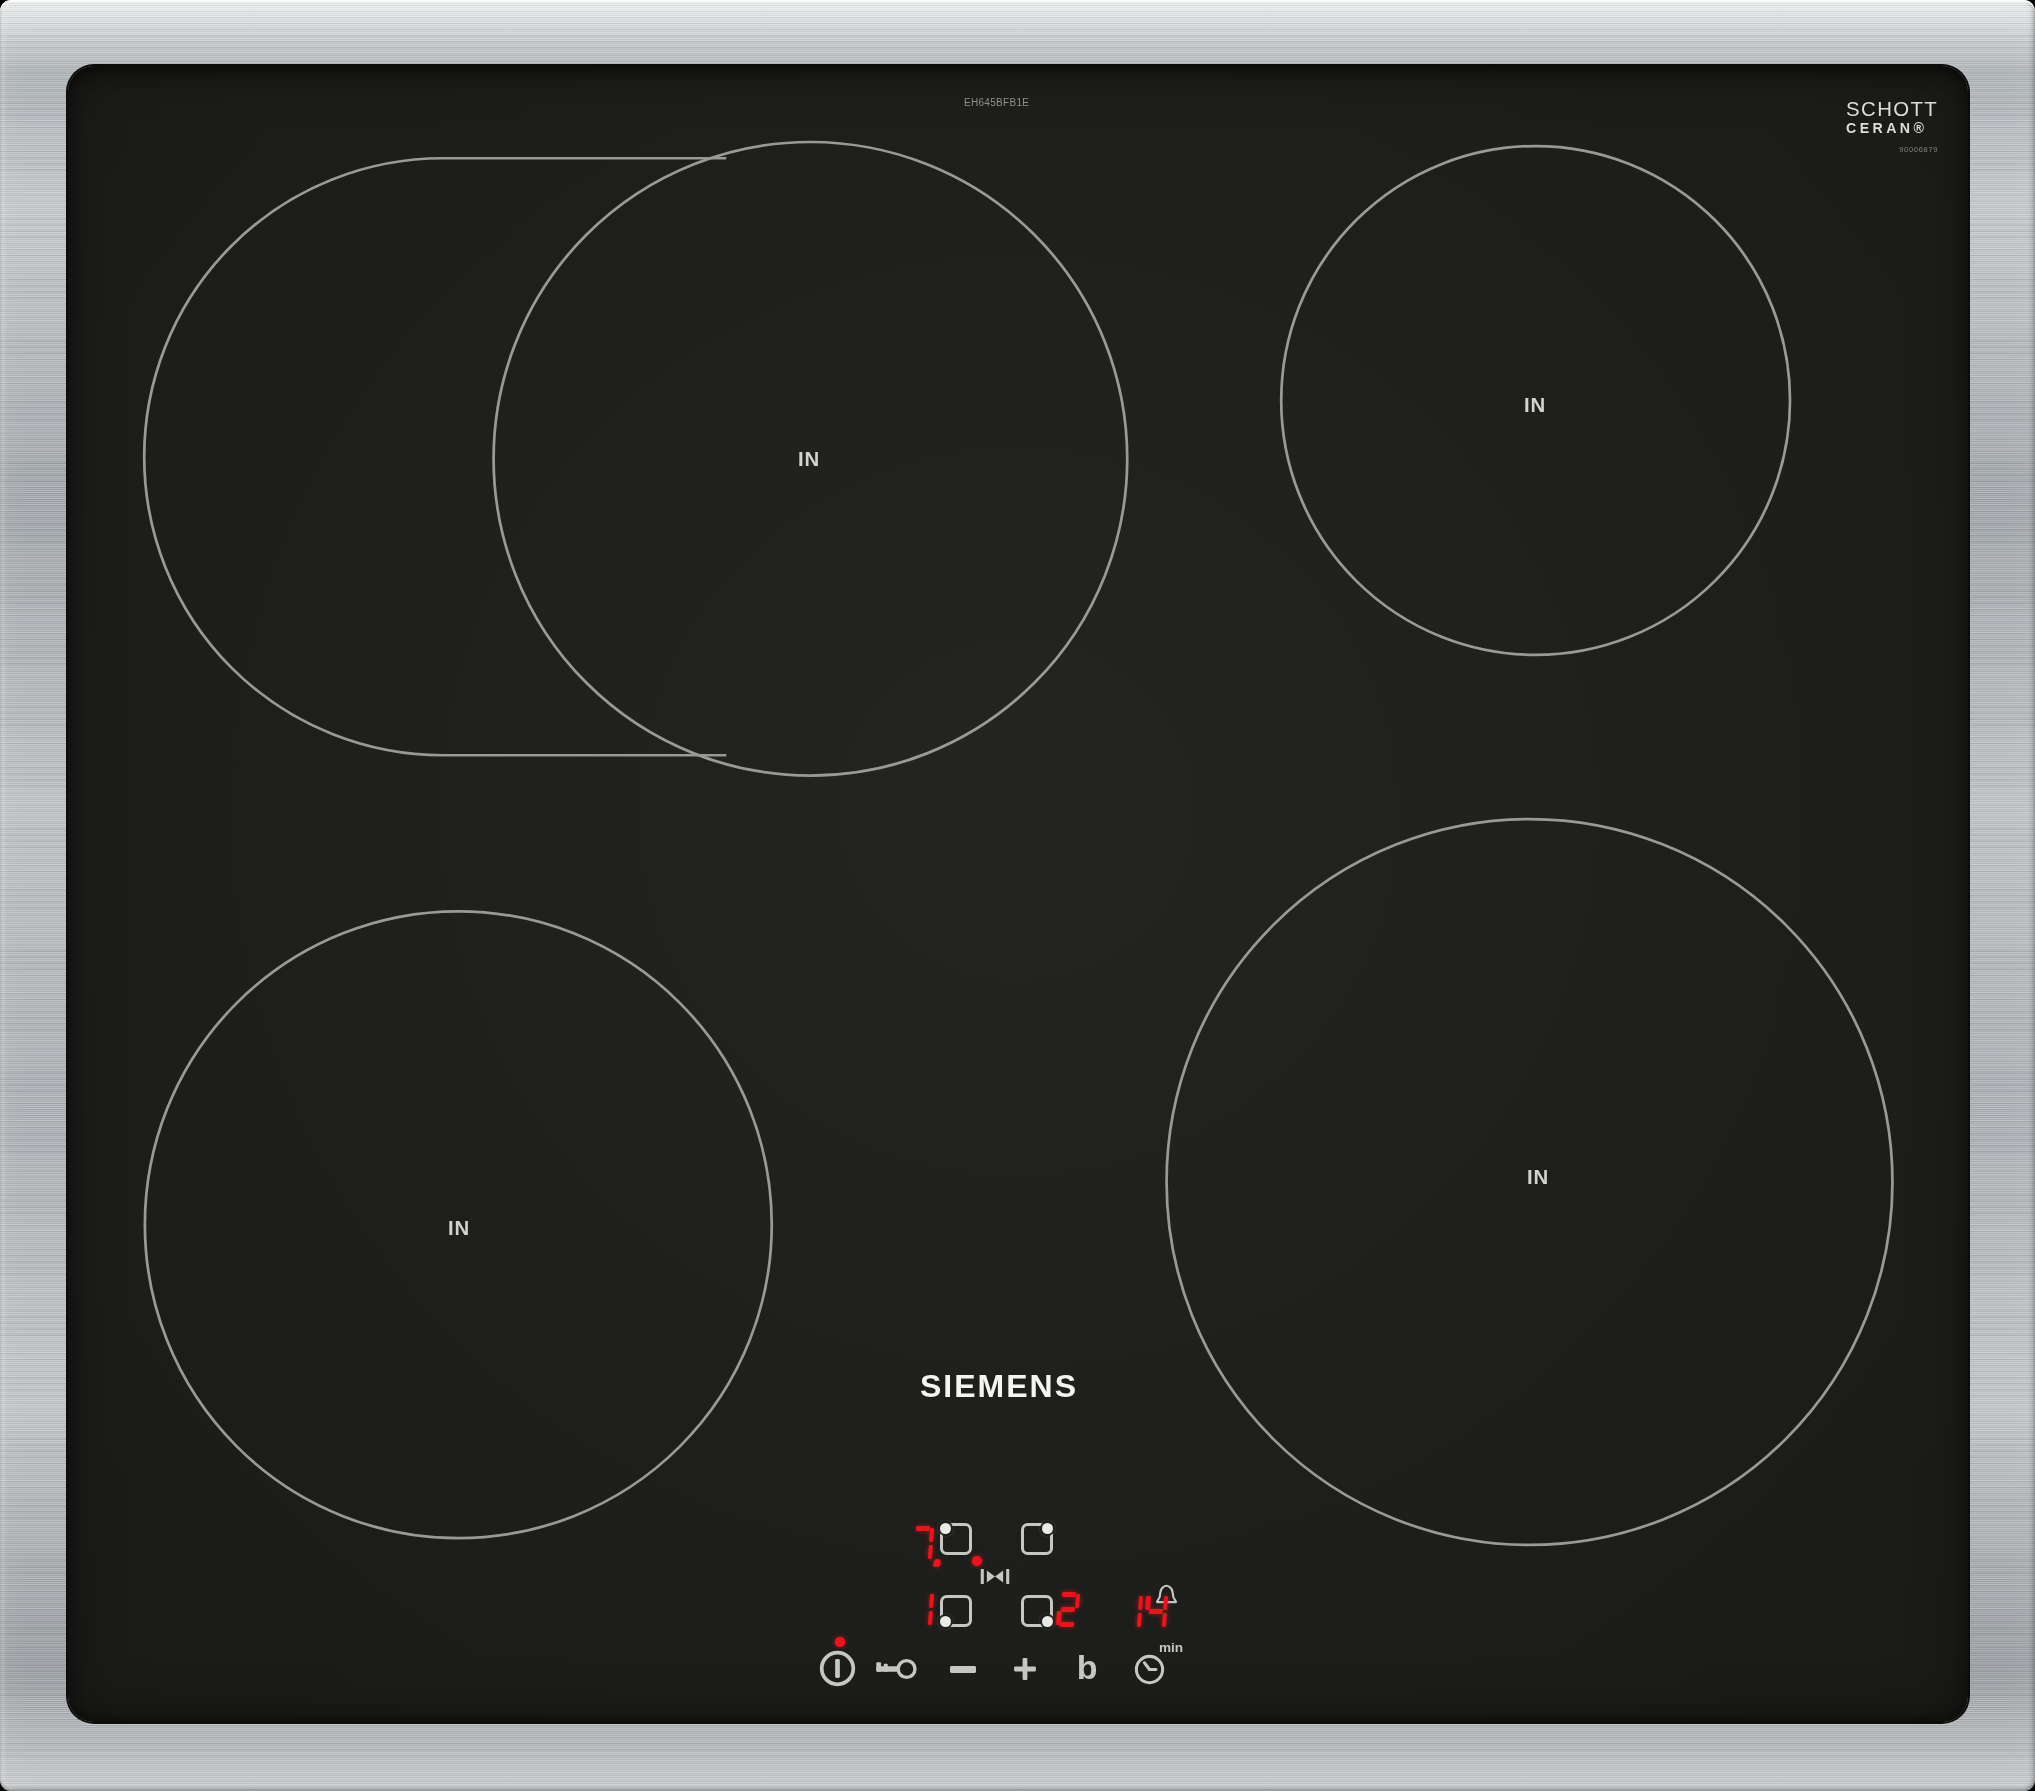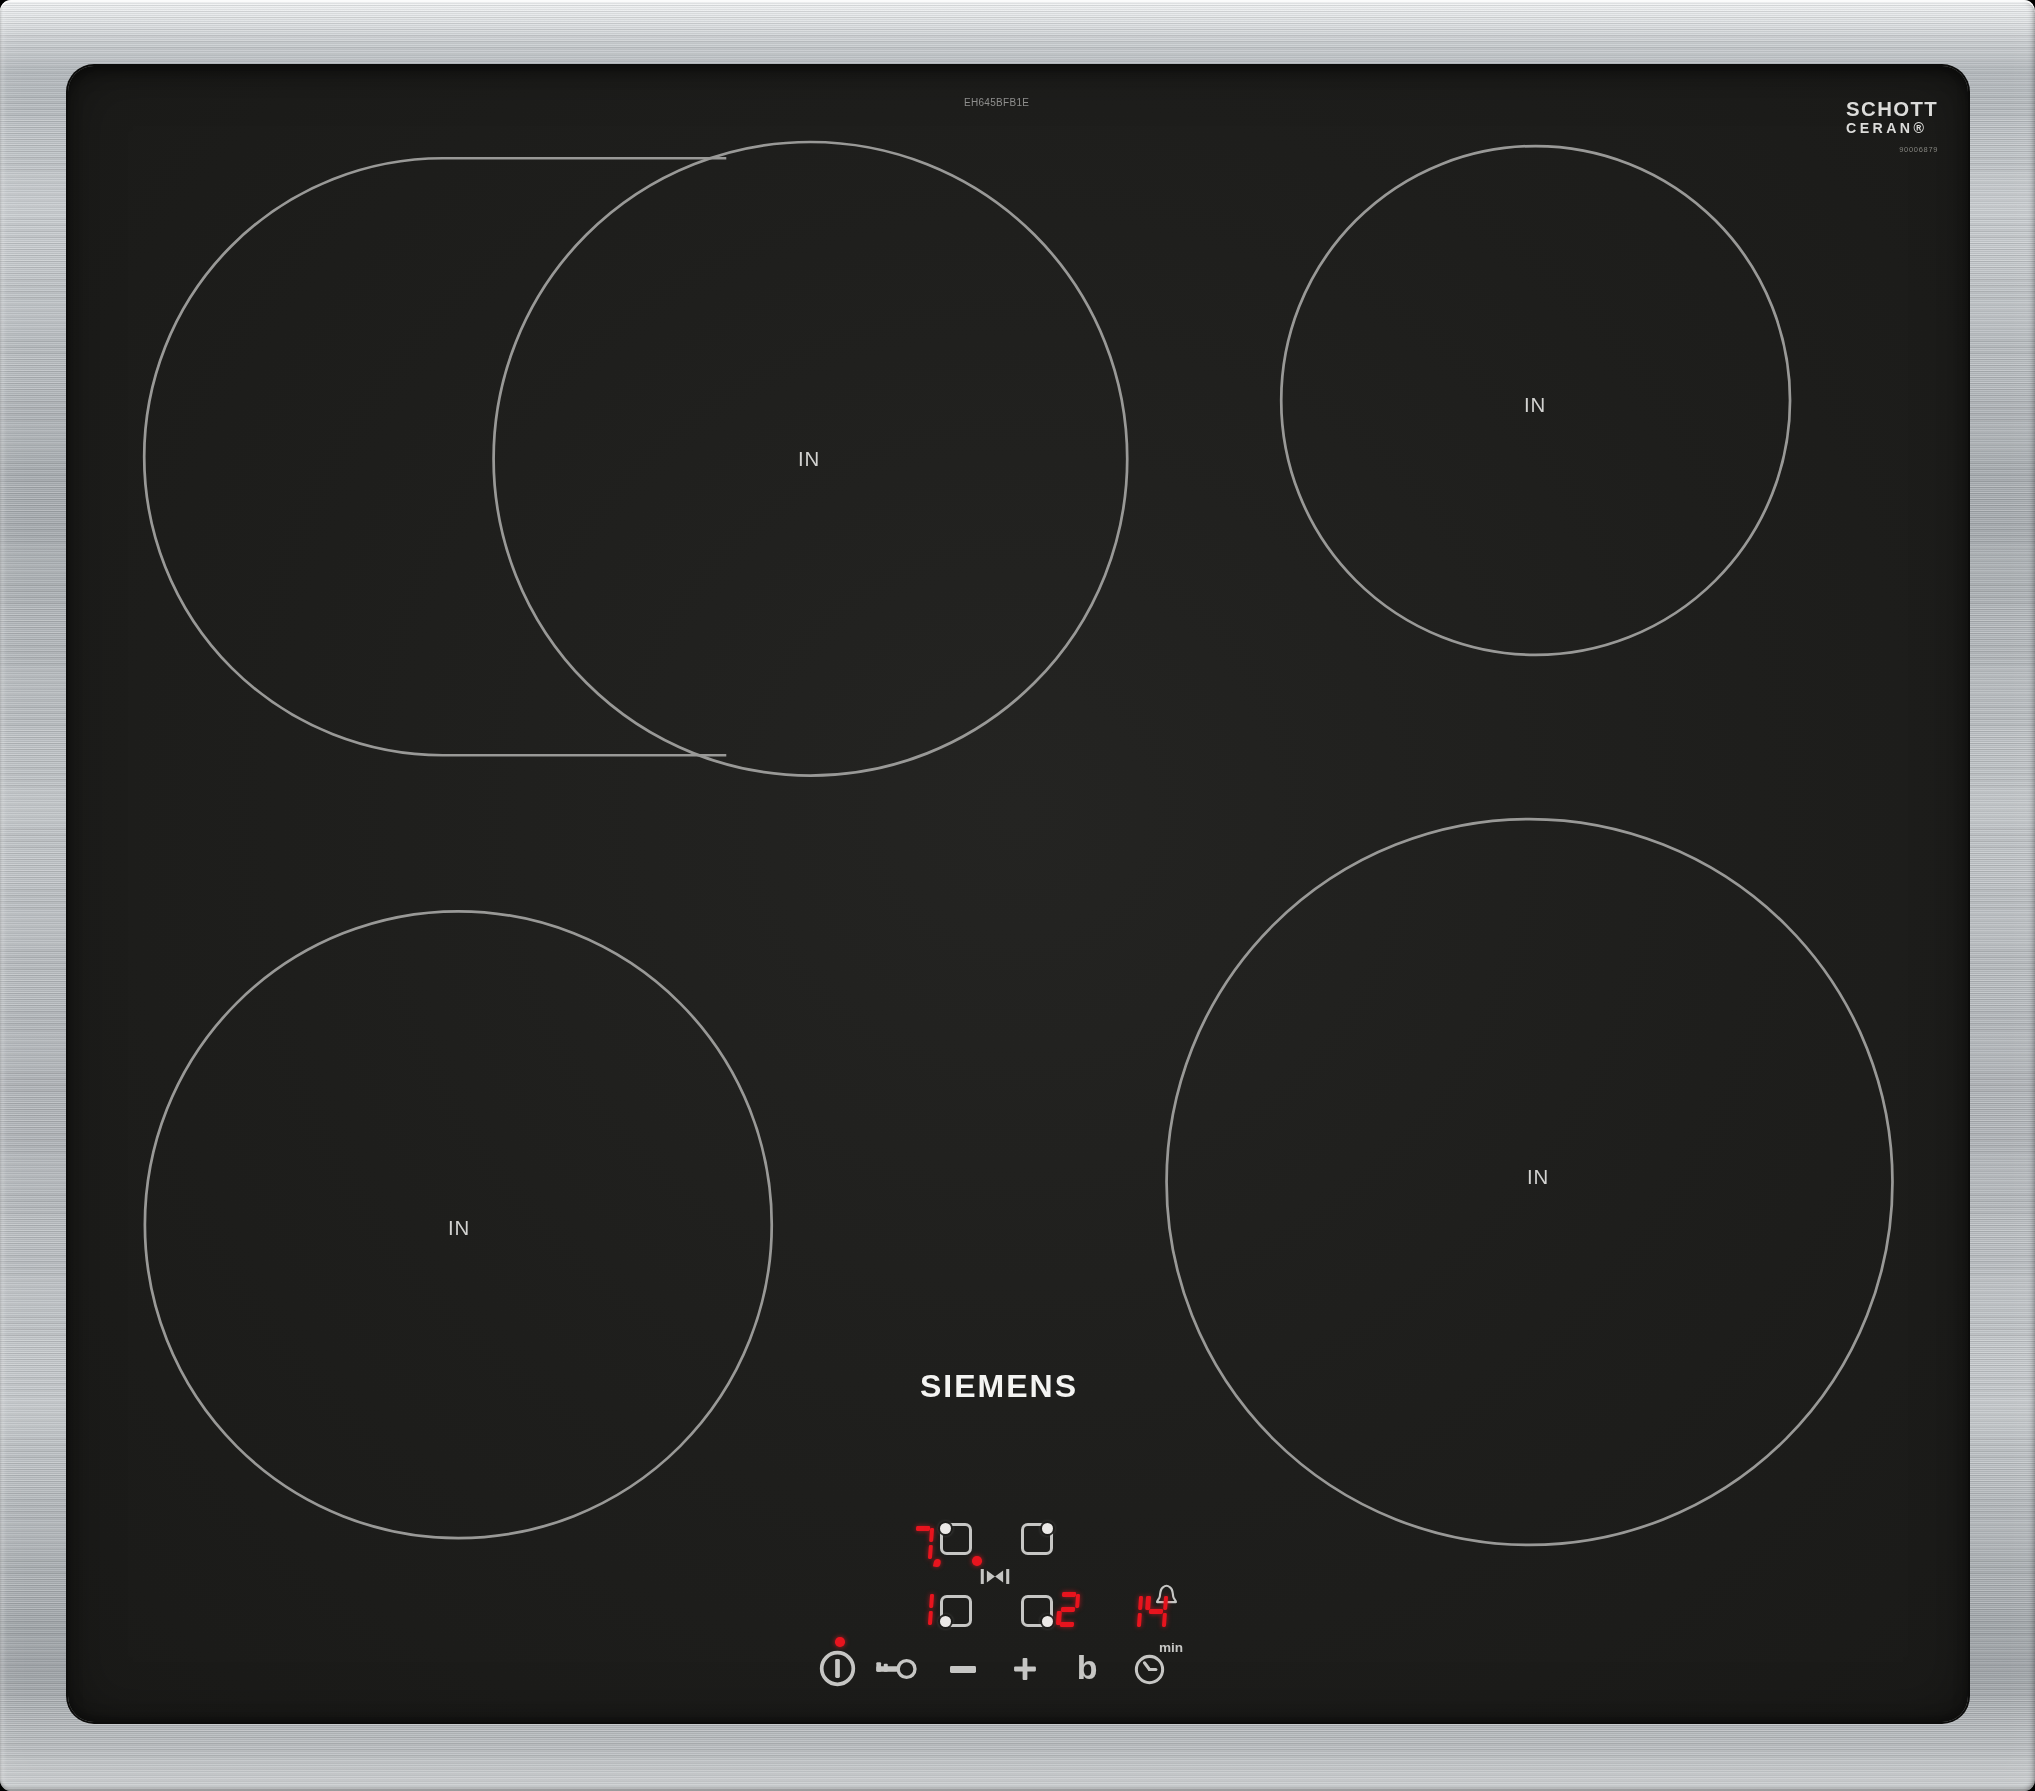--- a/index.html
+++ b/index.html
@@ -30,27 +30,27 @@
     box-shadow: 0 0 0 2px #0c0c0b, 0 2px 2px rgba(255,255,255,.35),
                 inset 0 9.5px 17.6px -6.8px rgba(0,0,0,.65),
                 inset 0 -6.8px 15px -6.8px rgba(0,0,0,.55),
                 inset 0 0 54px rgba(0,0,0,.35);
   }
 
   .zones-svg{position:absolute;left:0;top:0;}
 
   .in-label{
     position:absolute;transform:translate(-50%,-50%);
-    color:#d2d2d0;font-size:20.4px;font-weight:400;letter-spacing:0.7px;
+    color:#d2d2d0;font-size:20.4px;font-weight:700;letter-spacing:0.7px;
   }
 
   .model-code{position:absolute;color:#8f8f8d;font-size:10px;letter-spacing:0.3px;}
 
   .schott{position:absolute;color:#dcdcda;line-height:1;}
-  .schott .l1{font-size:20.4px;font-weight:700;letter-spacing:1.4px;}
+  .schott .l1{font-size:20.4px;font-weight:400;letter-spacing:1.4px;}
   .schott .l2{font-size:14.2px;font-weight:700;letter-spacing:3.4px;margin-top:2px;}
   .schott .sub{font-size:7.5px;color:#84847f;letter-spacing:0.7px;margin-top:10.2px;text-align:right;}
 
   .brand{position:absolute;color:#f4f4f2;font-size:32px;font-weight:700;letter-spacing:2px;}
 
   
   .sevenseg{position:absolute;display:flex;gap:2.7px;}
   .seg-digit{position:relative;width:22.4px;height:35px;transform:skewX(-4deg);}
   .seg{position:absolute;background:#e8141e;border-radius:1.4px;box-shadow:0 0 5.4px rgba(240,25,35,.65);}
   .seg-a{top:0;left:4.1px;right:4.1px;height:4.7px;}

